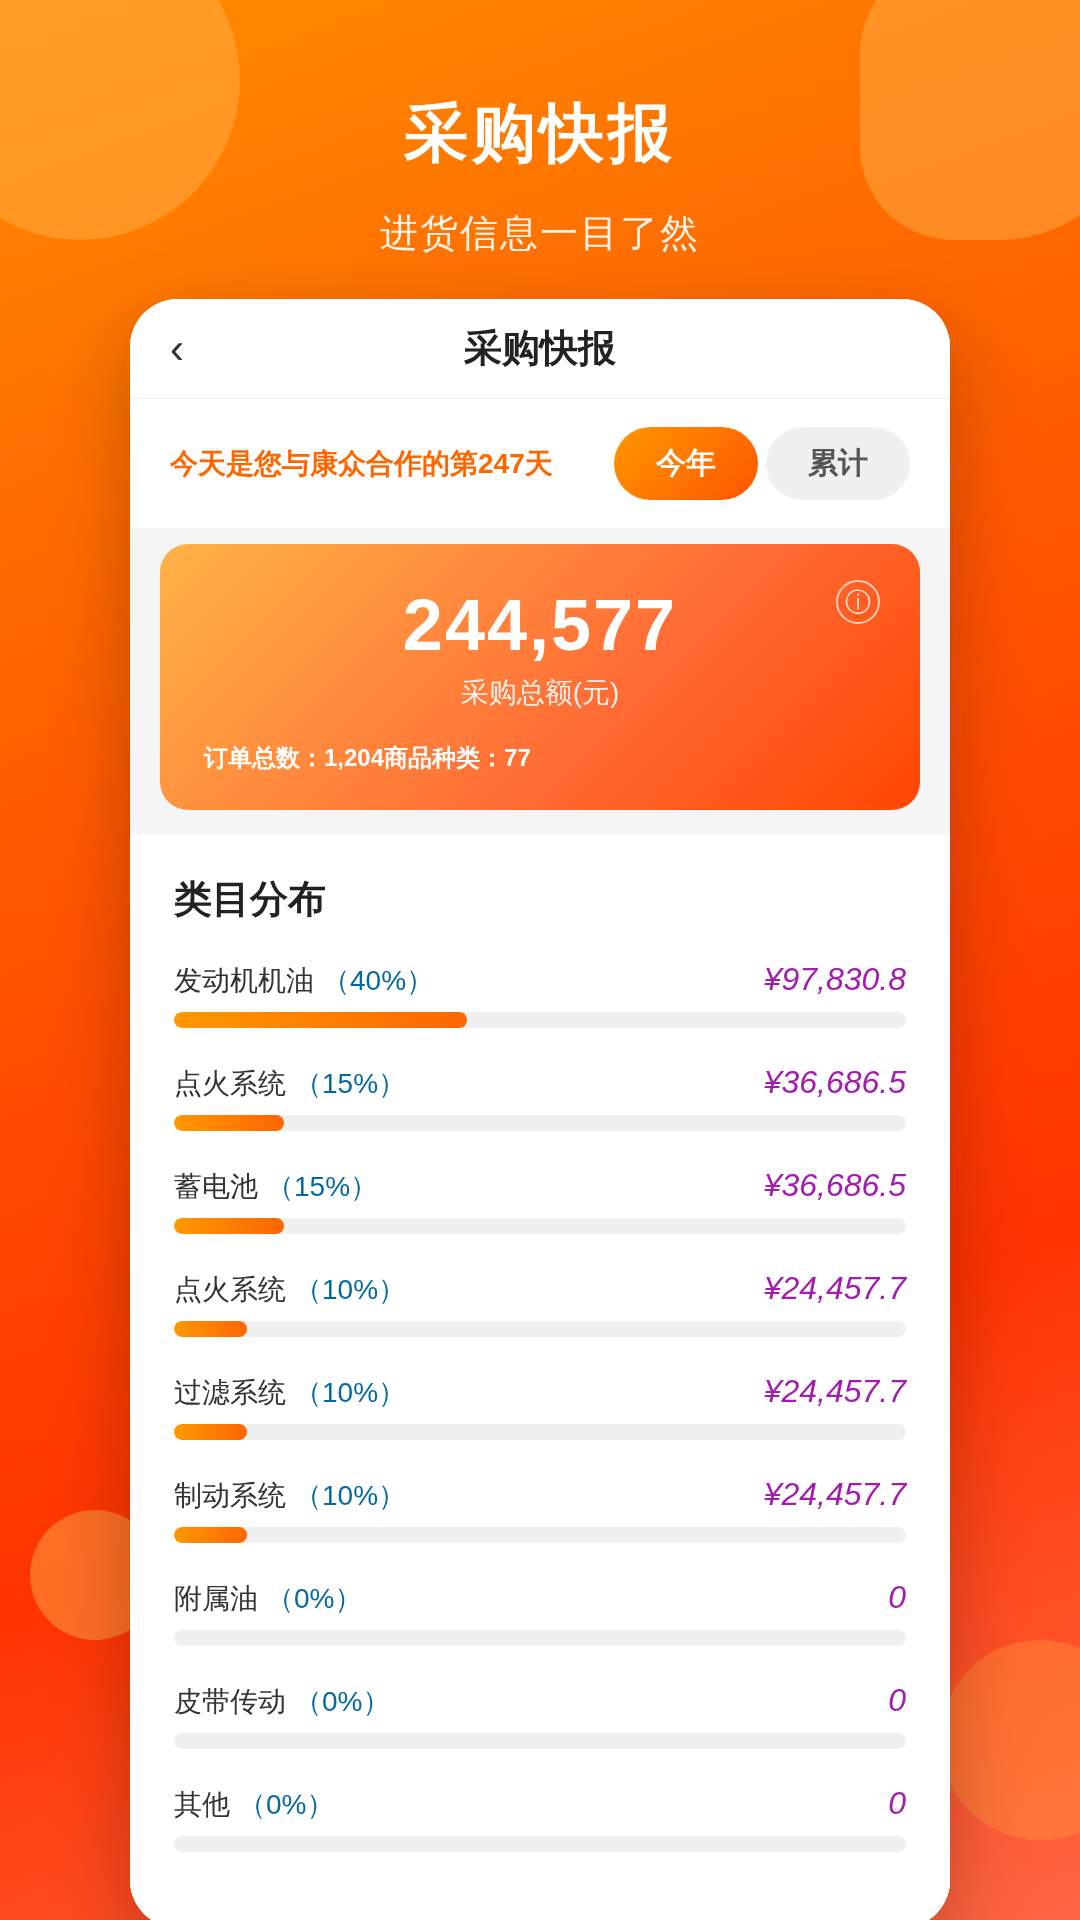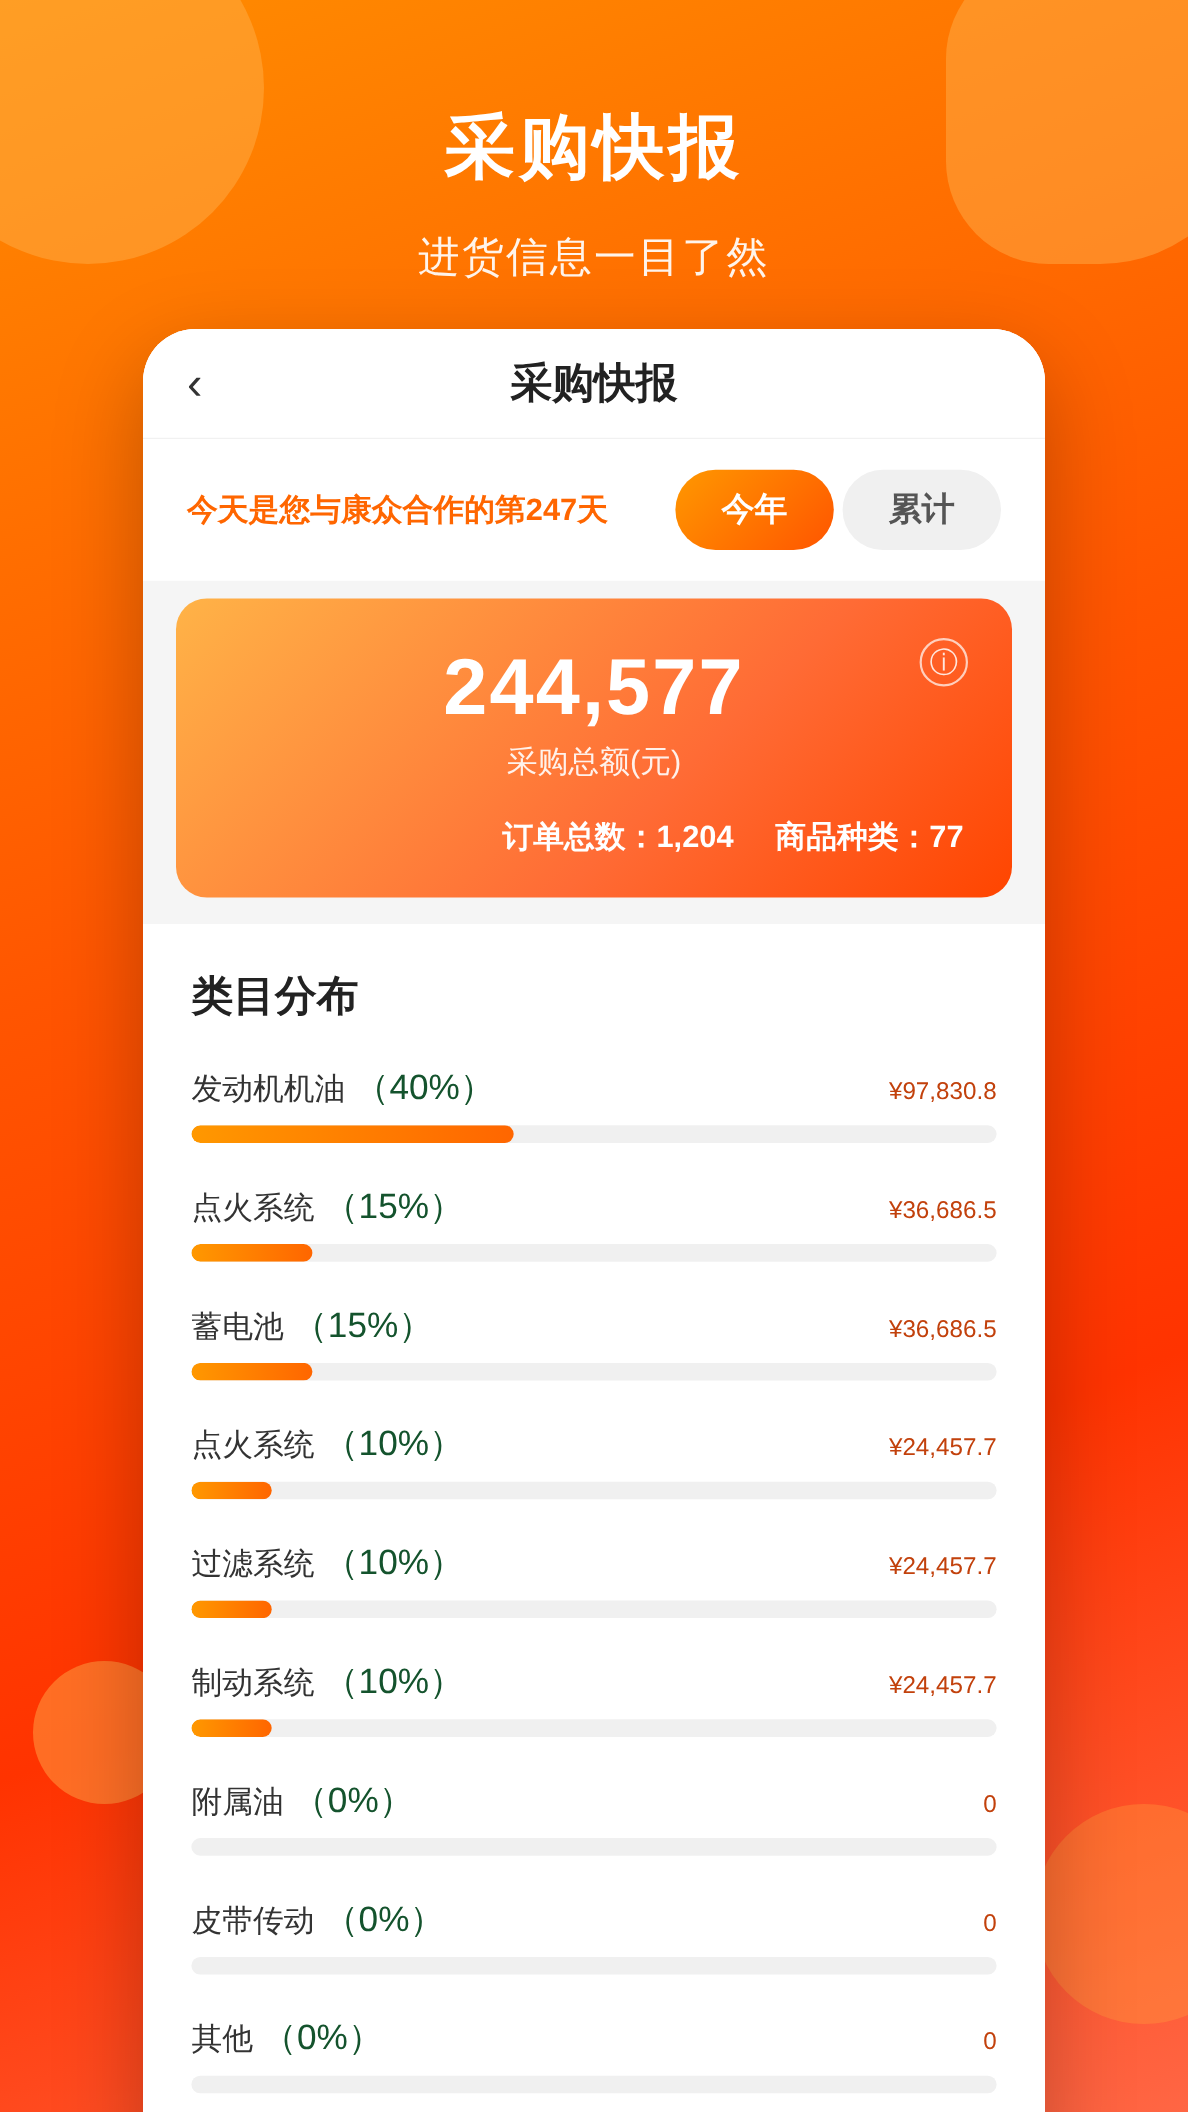--- a/index.html
+++ b/index.html
@@ -171,23 +171,22 @@
       border: 2px solid rgba(255,255,255,0.7);
       border-radius: 50%;
       display: flex;
       align-items: center;
       justify-content: center;
       font-size: 26px;
       color: rgba(255,255,255,0.85);
     }
     .summary-stats {
       display: flex;
-      justify-content: flex-end;
-      font-size: 28px;
-      gap: 38px;
+      justify-content: flex-start;
+      font-size: 24px;
     }
     .summary-stat span {
       font-weight: 700;
       color: #fff;
     }
 
     
     .category-section {
       background: #fff;
       margin: 0 0px;
@@ -209,28 +208,29 @@
       display: flex;
       justify-content: space-between;
       align-items: baseline;
       margin-bottom: 12px;
     }
     .cat-name {
       font-size: 28px;
       color: #333;
     }
     .cat-pct {
-      color: #14532d;
+      color: #0369a1;
+      font-size: 28px;
+      margin-left: 8px;
+    }
+    .cat-amount {
       font-size: 32px;
-      margin-left: 8px;
-    }
-    .cat-amount {
-      font-size: 22px;
-      color: #c2410c;
+      color: #a21caf;
       font-weight: 500;
+      font-style: italic;
     }
     .bar-track {
       width: 100%;
       height: 16px;
       background: #f0f0f0;
       border-radius: 8px;
       overflow: hidden;
     }
     .bar-fill {
       height: 100%;

